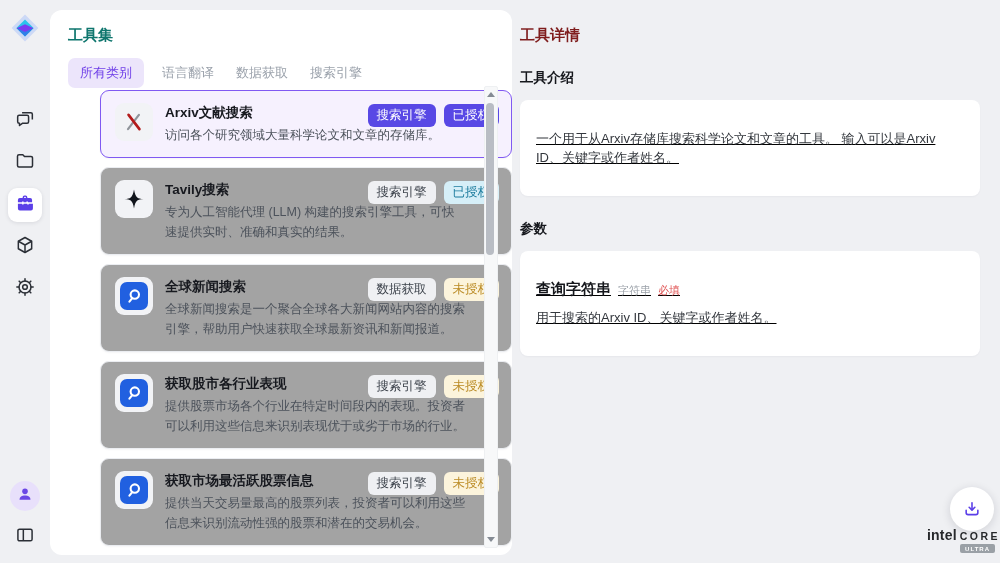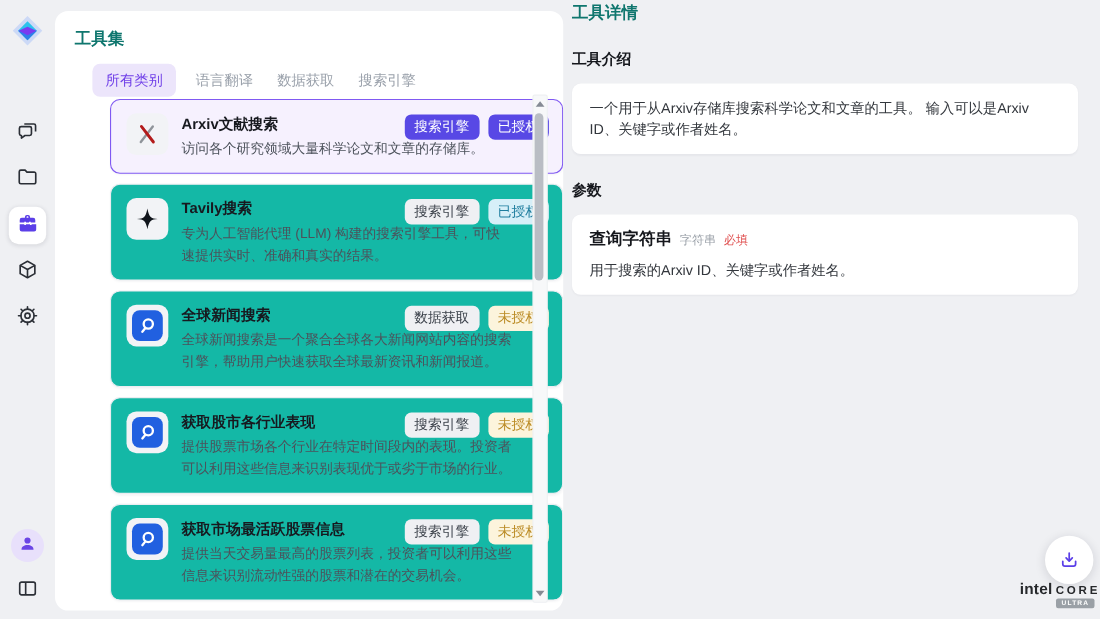--- a/index.html
+++ b/index.html
@@ -15,25 +15,25 @@
   .nav-item.active{background:#ffffff;box-shadow:0 1px 4px rgba(20,20,40,.10);}
   .sidebar-bottom{position:absolute;bottom:10px;left:0;width:50px;display:flex;flex-direction:column;align-items:center;gap:10px;}
   .user-chip{width:30px;height:30px;border-radius:50%;background:#e8e0fb;display:flex;align-items:center;justify-content:center;cursor:pointer;}
   .user-chip svg{width:16px;height:16px;}
   .panel-toggle{width:32px;height:32px;display:flex;align-items:center;justify-content:center;cursor:pointer;}
   .panel-toggle svg{width:20px;height:20px;}
 
   
   .toolset-panel{position:absolute;left:50px;top:10px;width:462px;height:545px;background:#ffffff;border-radius:12px;}
   .panel-title{position:absolute;top:16px;left:18px;font-size:15px;font-weight:700;color:#0f766e;}
-  .tabs{position:absolute;top:48px;left:18px;display:flex;gap:14px;align-items:center;margin-left:16px;}
+  .tabs{position:absolute;top:48px;left:18px;display:flex;gap:14px;align-items:center;}
   .tab{border:none;background:transparent;font-family:inherit;font-size:13px;color:#9aa1ab;padding:6px 4px;border-radius:7px;cursor:pointer;}
   .tab.active{background:#ece5fb;color:#7040e8;padding:6px 12px;}
   .tool-list{position:absolute;top:80px;left:18px;width:412px;bottom:2px;overflow:hidden;padding-left:32px;}
-  .tool-card{position:relative;display:flex;gap:12px;padding:12px 14px;margin-bottom:9px;background:#14b8a6;
+  .tool-card{position:relative;display:flex;gap:12px;padding:12px 14px;margin-bottom:9px;background:#a3a3a3;
              border:1px solid #ebedf1;border-radius:9px;box-shadow:0 1px 2px rgba(16,24,40,.04);cursor:pointer;}
   .tool-card.selected{border:1.5px solid #8059f2;background:#f6f1fe;}
   .tool-icon{width:38px;height:38px;border-radius:9px;background:#f2f3f6;flex:none;display:flex;align-items:center;justify-content:center;}
   .tool-icon svg{width:24px;height:24px;}
   .app-sq{width:28px;height:28px;border-radius:7px;background:#2160e0;display:flex;align-items:center;justify-content:center;}
   .app-sq svg{width:20px;height:20px;}
   .tool-body{flex:1;min-width:0;}
   .tool-title{font-size:13.5px;font-weight:700;color:#17191f;line-height:20px;}
   .tool-desc{font-size:12.5px;color:#4c525b;line-height:20px;margin-top:2px;max-width:302px;}
   .tool-badges{position:absolute;top:13px;right:12px;display:flex;gap:8px;}
@@ -45,23 +45,23 @@
 
   
   .scrollbar{position:absolute;top:76px;right:14px;bottom:7px;width:12px;background:#f7f8f9;border:1px solid #eef0f2;border-radius:2px;}
   .sb-arrow{position:absolute;left:50%;transform:translateX(-50%);width:0;height:0;cursor:pointer;}
   .sb-arrow.up{top:5px;border-left:4px solid transparent;border-right:4px solid transparent;border-bottom:5px solid #858b94;}
   .sb-arrow.down{bottom:5px;border-left:4px solid transparent;border-right:4px solid transparent;border-top:5px solid #858b94;}
   .sb-thumb{position:absolute;top:16px;left:1px;width:8px;height:152px;background:#b9bdc4;border-radius:4px;cursor:pointer;}
 
   
   .details{position:absolute;left:520px;top:0;width:460px;}
-  .details-title{margin-top:2px;font-size:15px;font-weight:700;color:#0f766e;}
+  .details-title{margin-top:26px;font-size:15px;font-weight:700;color:#7f1d1d;}
   .section-heading{margin-top:24px;font-size:13.5px;font-weight:700;color:#15171c;}
-  .info-box{margin-top:13px;background:#ffffff;border-radius:8px;padding:13px 16px;box-shadow:0 1px 2px rgba(16,24,40,.04);}
+  .info-box{margin-top:13px;background:#ffffff;border-radius:8px;padding:29px 16px;box-shadow:0 1px 2px rgba(16,24,40,.04);text-decoration:underline;}
   .intro-text{font-size:13px;color:#33373d;line-height:19px;}
   .param-name{font-size:15px;font-weight:700;color:#15171c;}
   .param-type{font-size:11px;color:#9aa0a8;margin-left:7px;text-align:right;}
   .param-required{font-size:11px;color:#e05252;margin-left:7px;margin-top:29px;}
   .param-desc{font-size:13px;color:#33373d;margin-top:10px;line-height:18px;}
 
   
   .fab{position:absolute;left:950px;top:487px;width:44px;height:44px;border-radius:50%;background:#ffffff;
        box-shadow:0 2px 10px rgba(20,20,40,.14);display:flex;align-items:center;justify-content:center;cursor:pointer;border:none;}
   .fab svg{width:20px;height:20px;}

